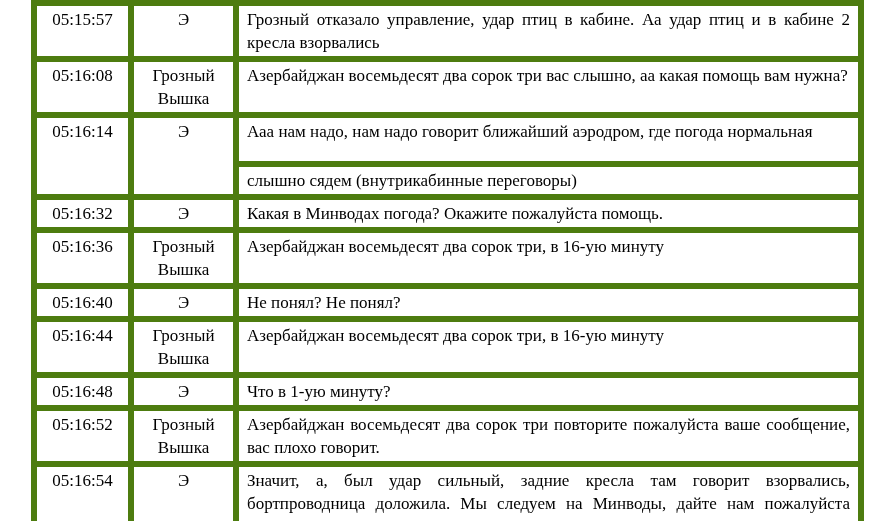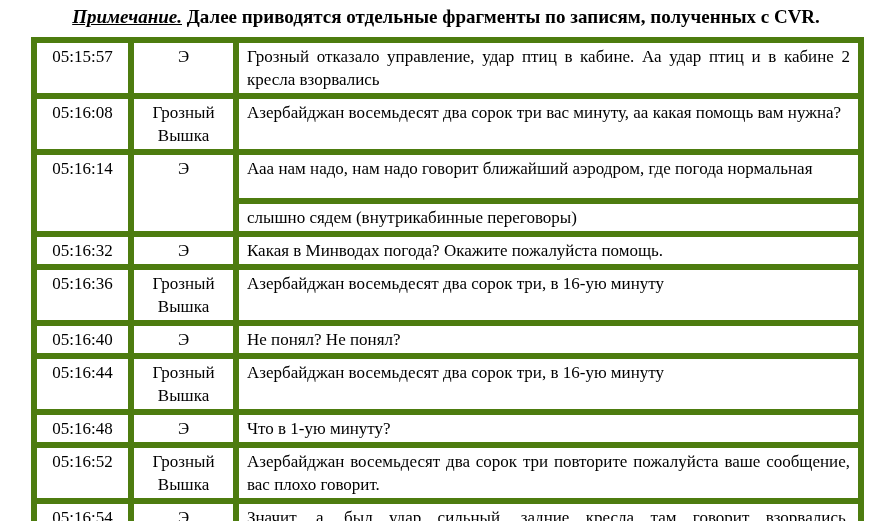--- a/index.html
+++ b/index.html
@@ -47,38 +47,37 @@
   td.speaker{ text-align: center; }
   td.text   { text-align: justify; padding: 2px 8px; }
   td.pad-bottom { padding-bottom: 18px; }
   tr.single td { height: 21px; }
 </style>
 </head>
 <body>
 
 <div class="page">
 
-  <p class="note"><span class="note-label">Примечание.</span><span> Далее приводятся отдельные фрагменты по записям, полученных с CVR.</span></p>
 
   <table class="cvr">
     <colgroup>
       <col style="width:97px">
       <col style="width:105px">
       <col style="width:625px">
     </colgroup>
     <tbody>
       <tr>
         <td class="time">05:15:57</td>
         <td class="speaker">Э</td>
         <td class="text">Грозный отказало управление, удар птиц в кабине. Аа удар птиц и в кабине 2 кресла взорвались</td>
       </tr>
       <tr>
         <td class="time">05:16:08</td>
         <td class="speaker">Грозный Вышка</td>
-        <td class="text">Азербайджан восемьдесят два сорок три вас минуту, аа какая помощь вам нужна?</td>
+        <td class="text">Азербайджан восемьдесят два сорок три вас слышно, аа какая помощь вам нужна?</td>
       </tr>
       <tr>
         <td class="time" rowspan="2">05:16:14</td>
         <td class="speaker" rowspan="2">Э</td>
         <td class="text pad-bottom">Ааа нам надо, нам надо говорит ближайший аэродром, где погода нормальная</td>
       </tr>
       <tr class="single">
         <td class="text">слышно сядем (внутрикабинные переговоры)</td>
       </tr>
       <tr class="single">

